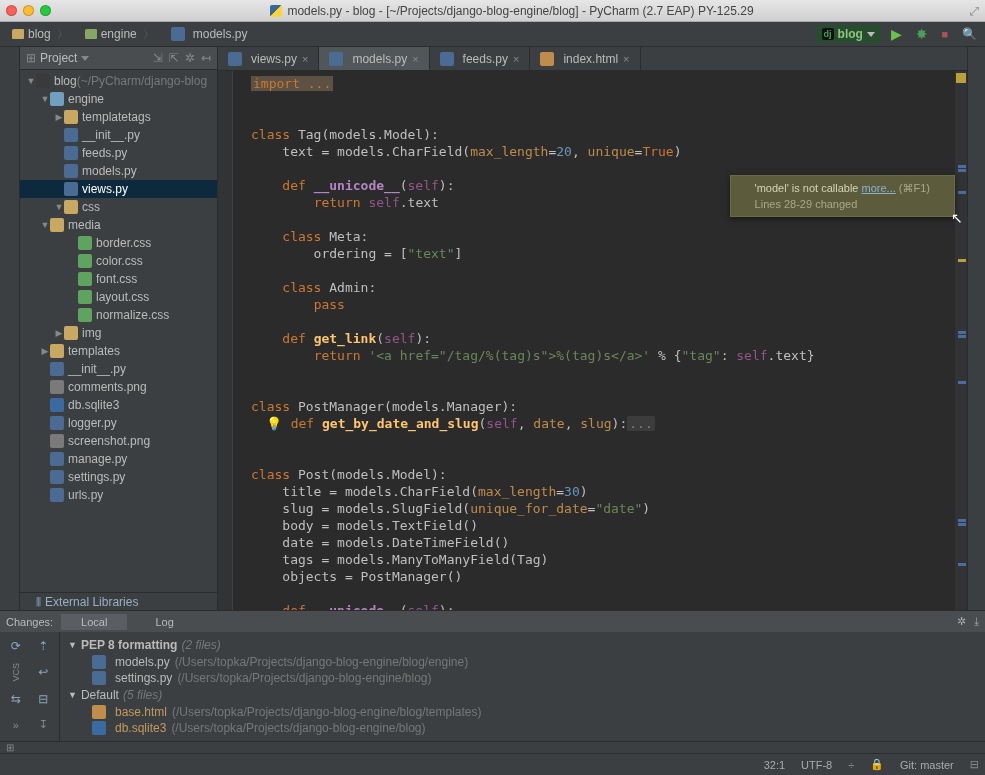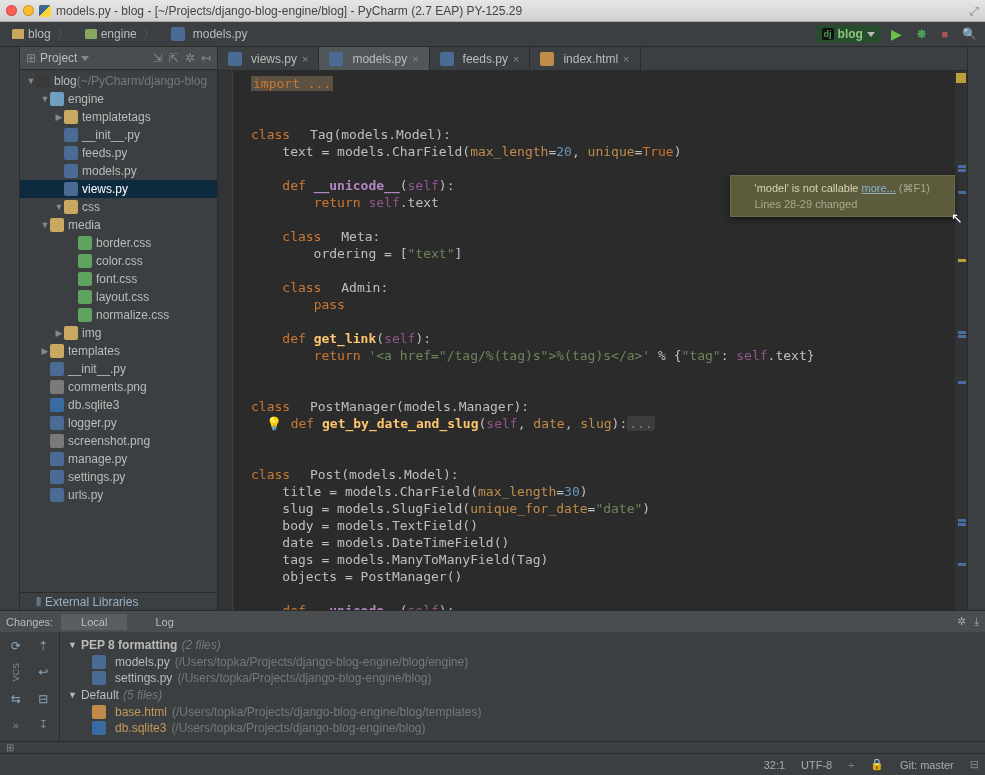--- a/index.html
+++ b/index.html
@@ -19,21 +19,21 @@
     border-bottom: 1px solid #aaa;
     display: flex; align-items: center;
     padding: 0 6px;
     color: #444;
     font-size: 12px;
     position: relative;
   }
   .traffic { display: flex; gap: 6px; margin-right: 8px; }
   .traffic .dot { width: 11px; height: 11px; border-radius: 50%; border: 0.5px solid rgba(0,0,0,0.2); }
   .dot.red { background: #ff5f57; } .dot.yellow { background: #febc2e; } .dot.green { background: #28c840; }
-  .titlebar .title { position: absolute; left: 0; right: 0; text-align: center; pointer-events: none; display: flex; align-items: center; gap: 5px; margin-left: 39px; }
+  .titlebar .title { position: absolute; left: 0; right: 0; text-align: center; pointer-events: none; display: flex; justify-content: center; align-items: center; gap: 5px; margin-left: 39px; }
   .pyicon { width: 12px; height: 12px; background: linear-gradient(135deg,#366994 50%,#ffd43b 50%); border-radius: 2px; display:inline-block; }
   .titlebar .corner { margin-left: auto; color: #888; }
 
   
   .navbar {
     height: 25px;
     background: #3c3f41;
     border-bottom: 1px solid #2b2b2b;
     display: flex; align-items: center;
     padding: 0 4px;
@@ -156,21 +156,21 @@
     flex: 1;
     font-family: "Menlo","Consolas",monospace;
     font-size: 13px;
     line-height: 17px;
     padding: 4px 0 0 4px;
     white-space: pre;
     color: #bfbfbf;
     overflow: hidden;
   }
   .tok-kw { color: #cc7832; font-weight: normal; }
-  .tok-cls { color: #bfbfbf; margin-left: 12px; }
+  .tok-cls { color: #bfbfbf; }
   .tok-def { color: #ffc66d; font-weight: bold; text-align: center; }
   .tok-magic { color: #b586c5; font-weight: bold; }
   .tok-self { color: #94558d; }
   .tok-param { color: #c08c4a; }
   .tok-str { color: #6a8759; }
   .tok-num { color: #6897bb; }
   .tok-kv { color: #c08c4a; }
   .tok-fold { background:#3c3c3c; color:#808080; padding:0 2px; border-radius:2px;}
   .hl-import { background:#5c5142; color:#cc7832; padding: 0 2px; }
 

